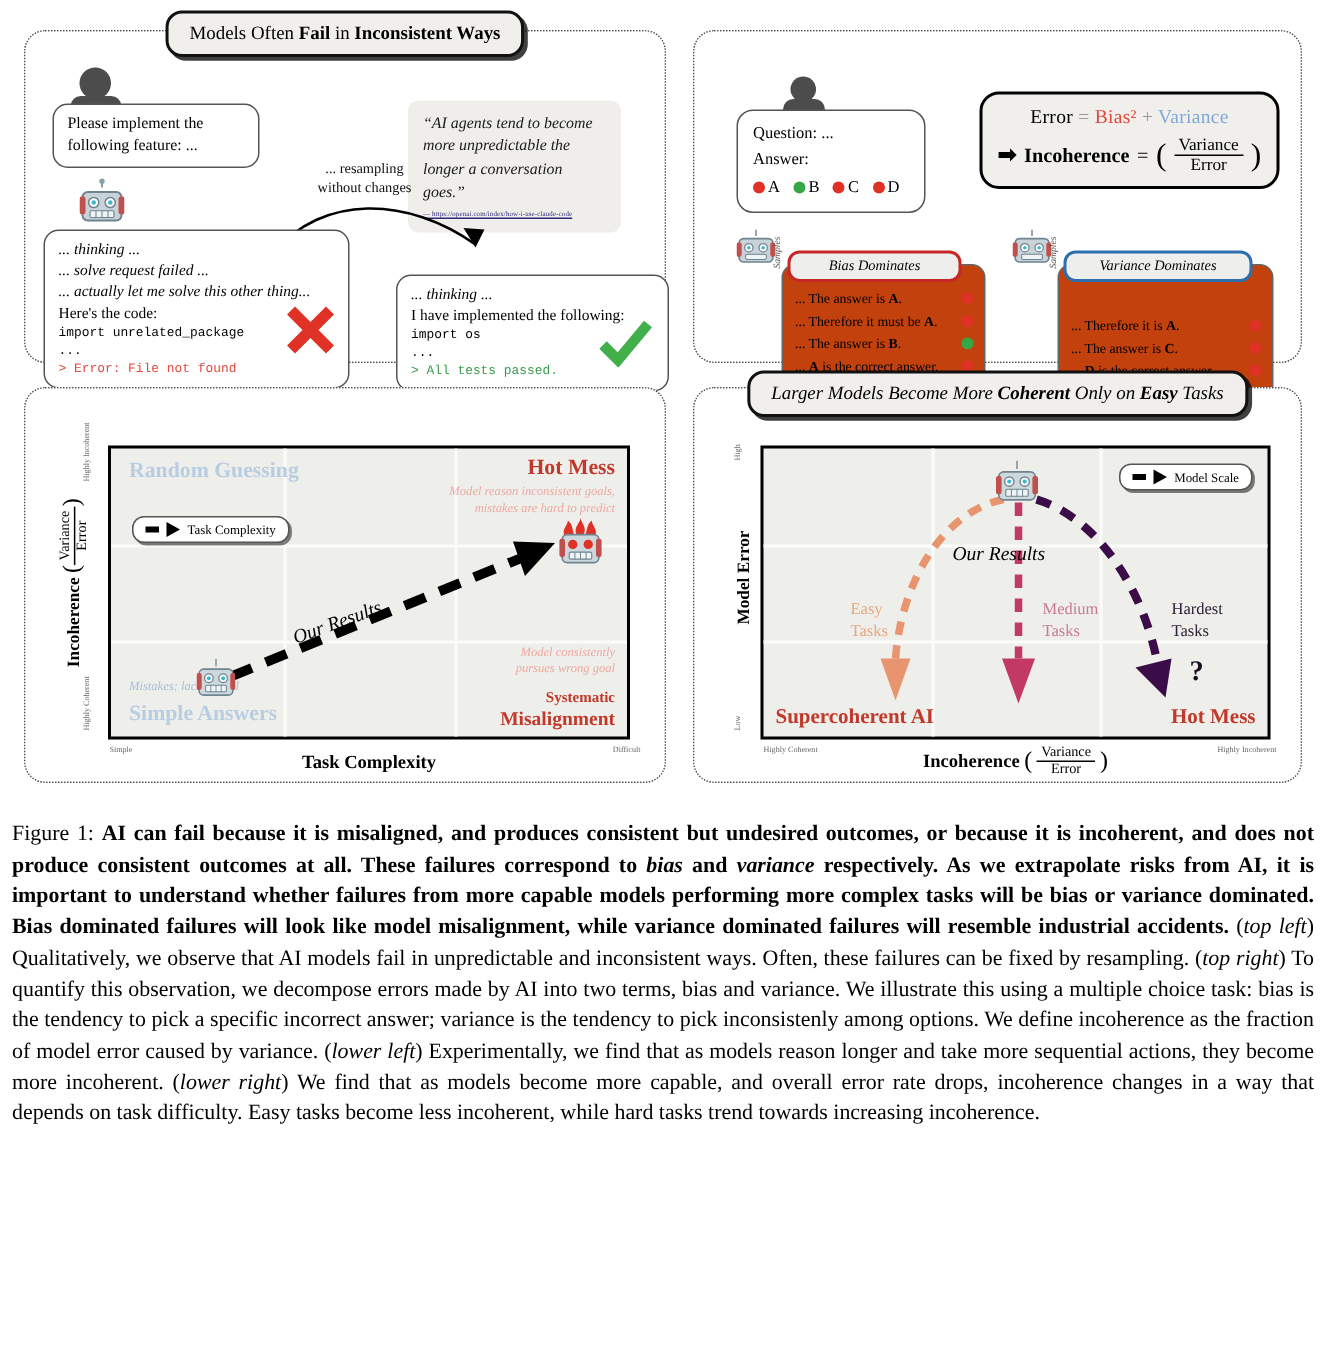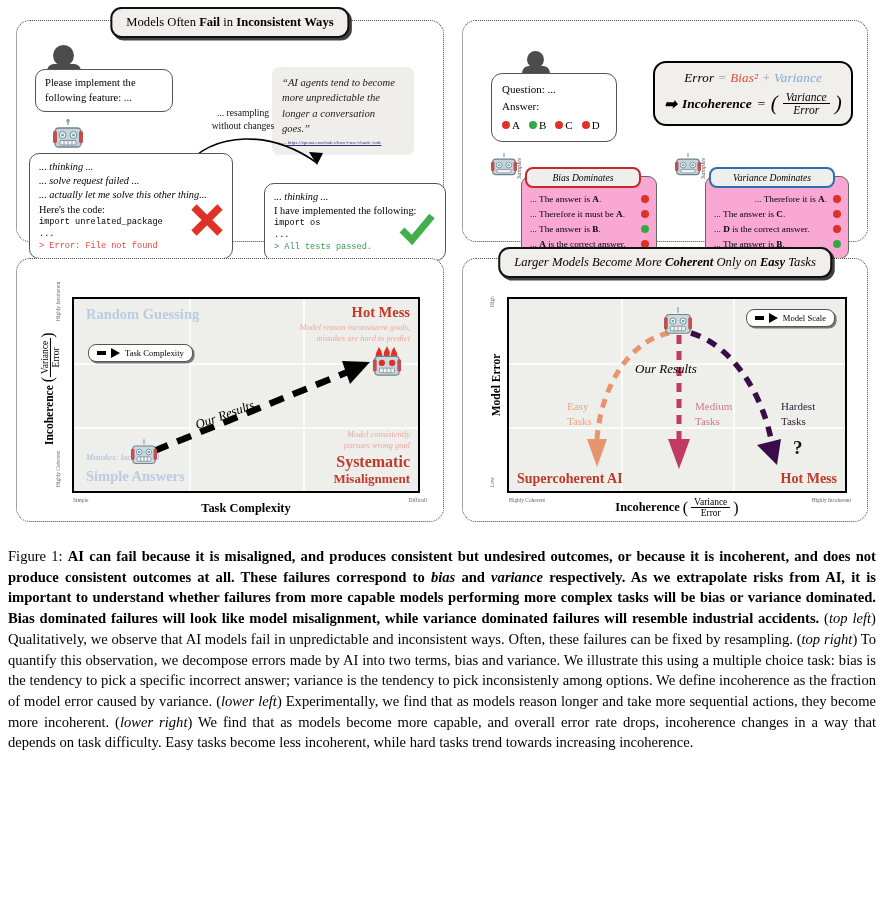--- a/index.html
+++ b/index.html
@@ -61,37 +61,37 @@
   .qbox { position:absolute; background:#fff; border:1.3px solid #555; border-radius:11px;
     padding:7px 10px; font-size:11px; line-height:1.5; }
   .opt-row { display:flex; gap:9px; align-items:center; margin-top:3px; }
   .opt { display:flex; align-items:center; gap:2px; font-size:11px; }
   .dot { width:8px; height:8px; border-radius:50%; display:inline-block; }
   .dot.red { background:#e03127; }
   .dot.green { background:#35a845; }
 
   .formula-box {
     position:absolute; background:#f0efec; border:2.6px solid #000; border-radius:13px;
-    padding:7px 24px; text-align:center;font-style:italic;
+    padding:7px 24px; text-align:center;
   }
   .f-line1 { font-size:13px; letter-spacing:.2px; }
   .f-line2 { font-size:13.5px; font-weight:bold; margin-top:5px; display:flex; align-items:center; justify-content:center; gap:5px;}
   .c-bias { color:#e0493c; }
   .c-var { color:#7fa8d6; }
   .frac { display:inline-flex; flex-direction:column; align-items:center; vertical-align:middle; line-height:1.08; font-weight:normal;}
   .frac .num { border-bottom:1px solid #000; padding:0 3px; font-size:11.5px; }
   .frac .den { padding:0 3px; font-size:11.5px; }
   .paren { font-size:21px; font-weight:normal; }
 
   .samp-card { position:absolute; }
   .samp-hdr { position:absolute; background:#eeeeec; border-radius:8px; padding:3px 8px;
       font-style:italic; font-size:9.6px; text-align:center; z-index:3; white-space:nowrap; }
   .samp-hdr.bias { border:2.2px solid #c62828; }
   .samp-hdr.var { border:2.2px solid #2d6fae; }
-  .samp-body { position:absolute; border:1.2px solid #666; border-radius:9px; background:#f9a8d4;
+  .samp-body { position:absolute; border:1.2px solid #666; border-radius:9px; background:#c2410c;
       padding:9px 7px 6px 8px; font-size:9.2px; line-height:1.62; }
   .samp-line { display:flex; align-items:center; justify-content:space-between; gap:6px; }
   .samp-rot { position:absolute; font-size:6.4px; font-style:italic; color:#555;
       transform:rotate(-90deg); transform-origin:left top; white-space:nowrap; }
 
   
   #p-bl { left:16px; top:258px; width:428px; height:264px; }
   #p-bl .panel-title { top:-12px; }
   #p-br { left:462px; top:258px; width:406px; height:264px; }
   #p-br .panel-title { top:-12px; }
@@ -311,21 +311,21 @@
           <circle cx="9.5" cy="14" r="1.4" fill="#3fb6cc"></circle>
           <circle cx="20.5" cy="14" r="1.4" fill="#3fb6cc"></circle>
           <rect x="7" y="19" width="16" height="4" rx="1" fill="#eef3f5" stroke="#6f8490" stroke-width="0.8"></rect>
         </svg>
       </div>
 
       <div class="samp-card">
         <div class="samp-rot" style="left:236px; top:158px;">Samples</div>
         <div class="samp-hdr var" style="left:246px; top:146px; width:126px;">Variance Dominates</div>
         <div class="samp-body" style="left:242px; top:155px; width:144px;">
-          <div class="samp-line" style="margin-top:6px;justify-content:flex-end;">
+          <div class="samp-line" style="margin-top:24px;">
               <span><span>... Therefore it is </span><span class="b">A</span><span>.</span></span>
               <span class="dot red"></span>
             </div>
           <div class="samp-line">
               <span><span>... The answer is </span><span class="b">C</span><span>.</span></span>
               <span class="dot red"></span>
             </div>
           <div class="samp-line">
               <span><span>... </span><span class="b">D</span><span> is the correct answer.</span></span>
               <span class="dot red"></span>
@@ -363,21 +363,21 @@
           <div>mistakes are hard to predict</div>
         </div>
 
         <div class="quad-sm c-blue2" style="left:12px; bottom:28px;">Mistakes: lack of skill</div>
         <div class="quad-big c-blue" style="left:12px; bottom:6px;">Simple Answers</div>
 
         <div class="quad-sm c-pink" style="right:8px; bottom:40px; text-align:right;">
           <div>Model consistently</div>
           <div>pursues wrong goal</div>
         </div>
-        <div class="quad-big c-red" style="right:8px; bottom:20px; font-size:16px;">Systematic</div>
+        <div class="quad-big c-red" style="right:8px; bottom:20px; font-size:10px;">Systematic</div>
         <div class="quad-big c-red" style="right:8px; bottom:4px; font-size:13px;">Misalignment</div>
 
         <svg style="position:absolute; left:0; top:0;" width="348" height="196">
           <line x1="80" y1="152" x2="276" y2="72" stroke="#000" stroke-width="6.5" stroke-dasharray="15,10"></line>
           <polygon points="296,63 268,62 276,85" fill="#000"></polygon>
         </svg>
 
         <div class="ourres rot" style="left:120px; top:108px;">Our Results</div>
 
         <div class="legend-box" style="left:14px; top:45px;">

